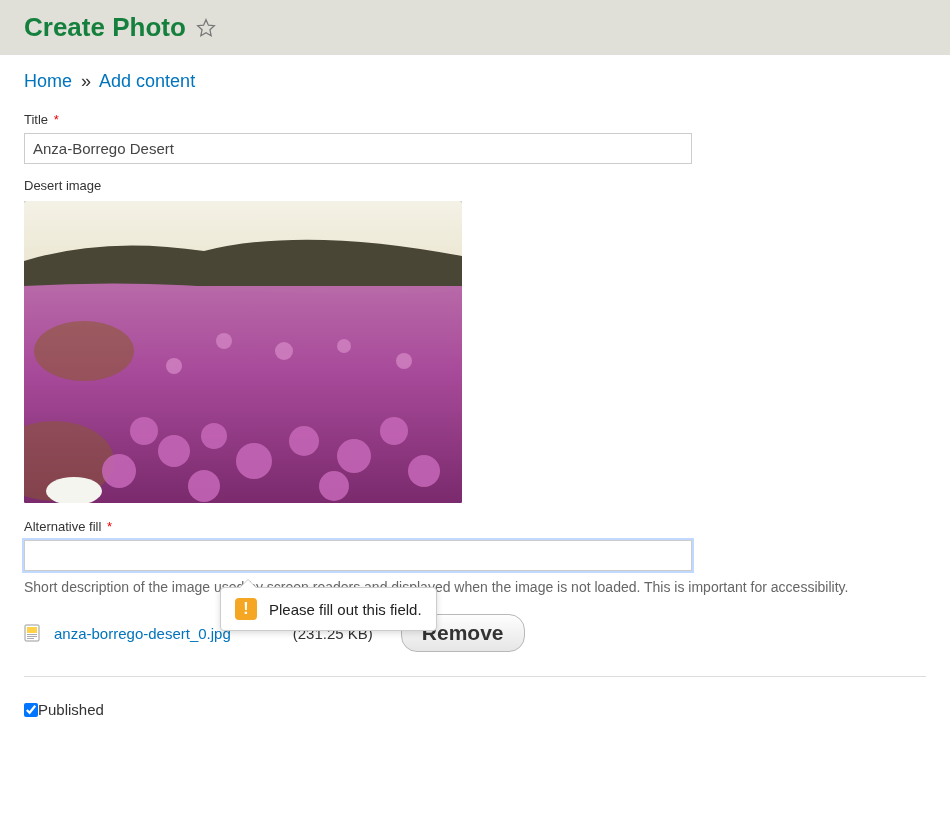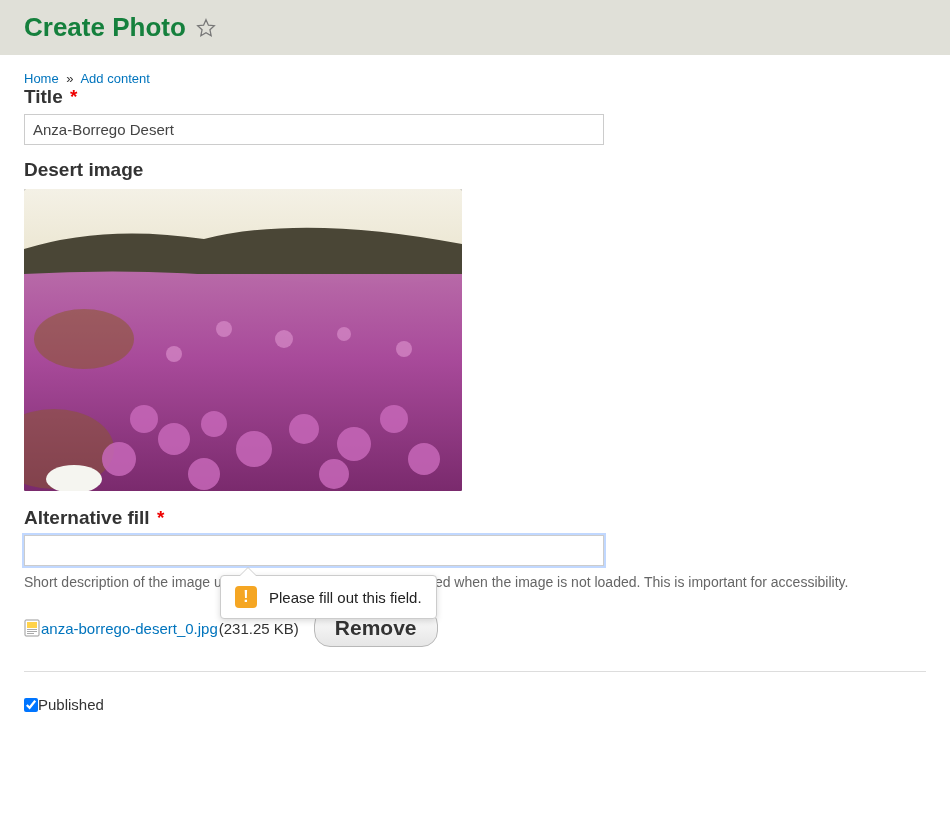--- a/index.html
+++ b/index.html
@@ -1,35 +1,35 @@
 <!DOCTYPE html>
 <html><head>
 <meta charset="utf-8">
 <style>
 * { box-sizing: border-box; margin: 0; padding: 0; }
 body { font-family: "Lucida Grande", "Lucida Sans Unicode", Verdana, sans-serif; font-size: 15px; color: #333; background: #fff; }
 .header-bar { background: #e0e0d8; padding: 12px 24px; display: flex; align-items: center; gap: 10px; }
 .header-bar h1 { font-size: 26px; font-weight: bold; color: #15803d; }
 .star-icon { width: 20px; height: 20px; }
 .content { padding: 16px 24px; }
-.breadcrumb { font-size: 13px; }
+.breadcrumb { margin-bottom: 20px; font-size: 18px; }
 .breadcrumb a { color: #0074bd; text-decoration: none; }
 .breadcrumb .sep { color: #333; margin: 0 4px; }
 .form-item { margin-bottom: 14px; }
-.form-item label { font-weight: bold; font-size: 19px; display: block; margin-bottom: 6px; }
+.form-item label { font-weight: normal; font-size: 13px; display: block; margin-bottom: 6px; }
 .required-marker { color: #e00; margin-left: 2px; }
-input[type="text"] { width: 580px; padding: 6px 8px; font-size: 15px; border: 1px solid #ccc; background: #fff; color: #444; font-family: inherit; }
+input[type="text"] { width: 668px; padding: 6px 8px; font-size: 15px; border: 1px solid #ccc; background: #fff; color: #444; font-family: inherit; }
 .alt-text-input { border: 1px solid #4d90fe; box-shadow: 0 0 0 2px rgba(77,144,254,0.35); }
 .description { color: #666; font-size: 14px; line-height: 1.5; margin-top: 6px; }
 .photo-preview { width: 438px; height: 302px; margin: 8px 0 16px; background: #444; position: relative; overflow: hidden; border-radius: 2px; }
 .photo-preview svg { width: 100%; height: 100%; display: block; }
-.file-row { display: flex; align-items: center; gap: 1px; margin-top: 16px; }
+.file-row { display: flex; align-items: center; gap: 14px; margin-top: 16px; }
 .file-icon { width: 16px; height: 18px; }
 .file-link { color: #0074bd; text-decoration: none; font-size: 15px; }
-.file-size { color: #333; font-size: 15px; }
+.file-size { color: #333; font-size: 15px; margin-left: 48px; }
 .btn { font-family: inherit; font-size: 21px; padding: 6px 20px; border: 1px solid #b8b8b8; border-radius: 16px; background: linear-gradient(to bottom, #fefefe, #e6e6e6); color: #333; cursor: pointer; font-weight: bold; }
 .btn-primary { background: linear-gradient(to bottom, #4c98e6, #1c6bbe); color: #fff; border-color: #1c4f84; text-shadow: 0 -1px rgba(0,0,0,0.3); }
 hr.divider { border: none; border-top: 1px solid #ddd; margin: 24px 0; }
 .published-row { display: flex; align-items: center; margin-bottom: 24px; }
 .published-row label { font-size: 15px; }
 .actions { display: flex; gap: 22px; }
 .validation-tooltip { position: absolute; background: #fff; border: 1px solid #ccc; border-radius: 4px; padding: 10px 14px; display: flex; align-items: center; gap: 12px; box-shadow: 0 2px 6px rgba(0,0,0,0.15); font-size: 15px; color: #222; z-index: 100; }
 .validation-tooltip::before { content: ""; position: absolute; top: -9px; left: 18px; width: 0; height: 0; border-left: 9px solid transparent; border-right: 9px solid transparent; border-bottom: 9px solid #ccc; }
 .validation-tooltip::after { content: ""; position: absolute; top: -8px; left: 19px; width: 0; height: 0; border-left: 8px solid transparent; border-right: 8px solid transparent; border-bottom: 8px solid #fff; }
 .warn-badge { width: 22px; height: 22px; background: #f5a623; border-radius: 4px; display: flex; align-items: center; justify-content: center; color: #fff; font-weight: bold; font-size: 16px; }

